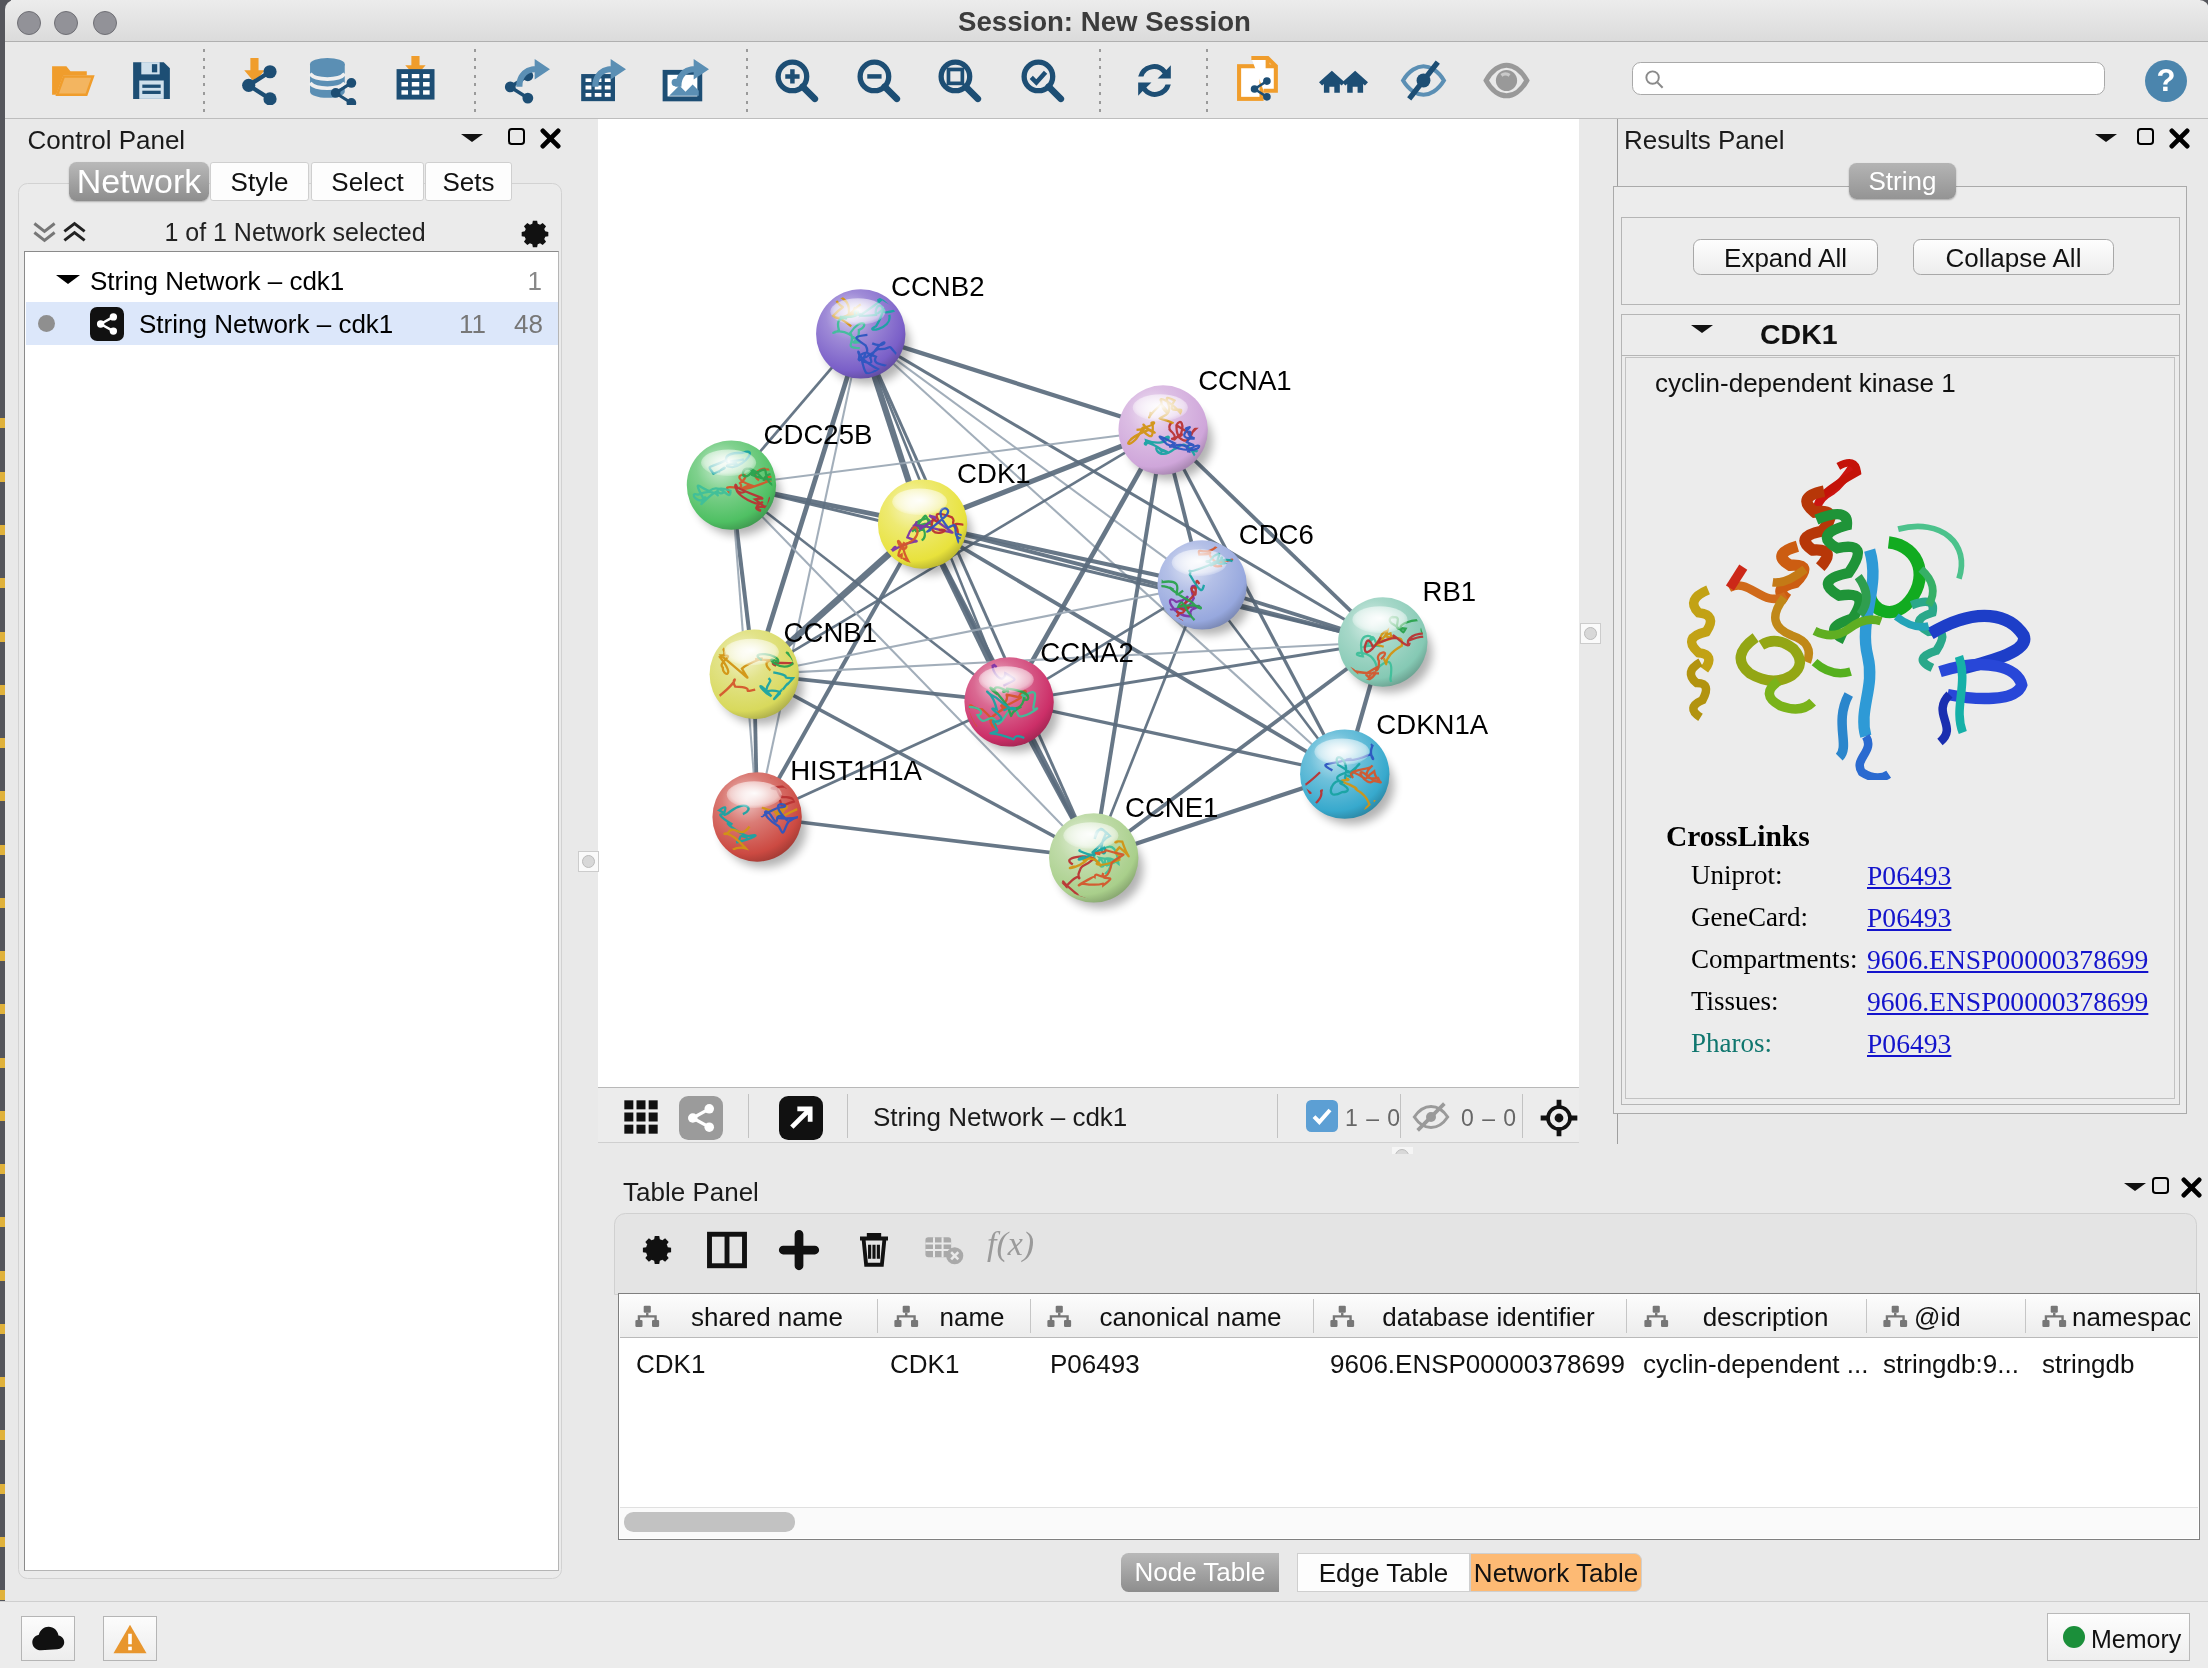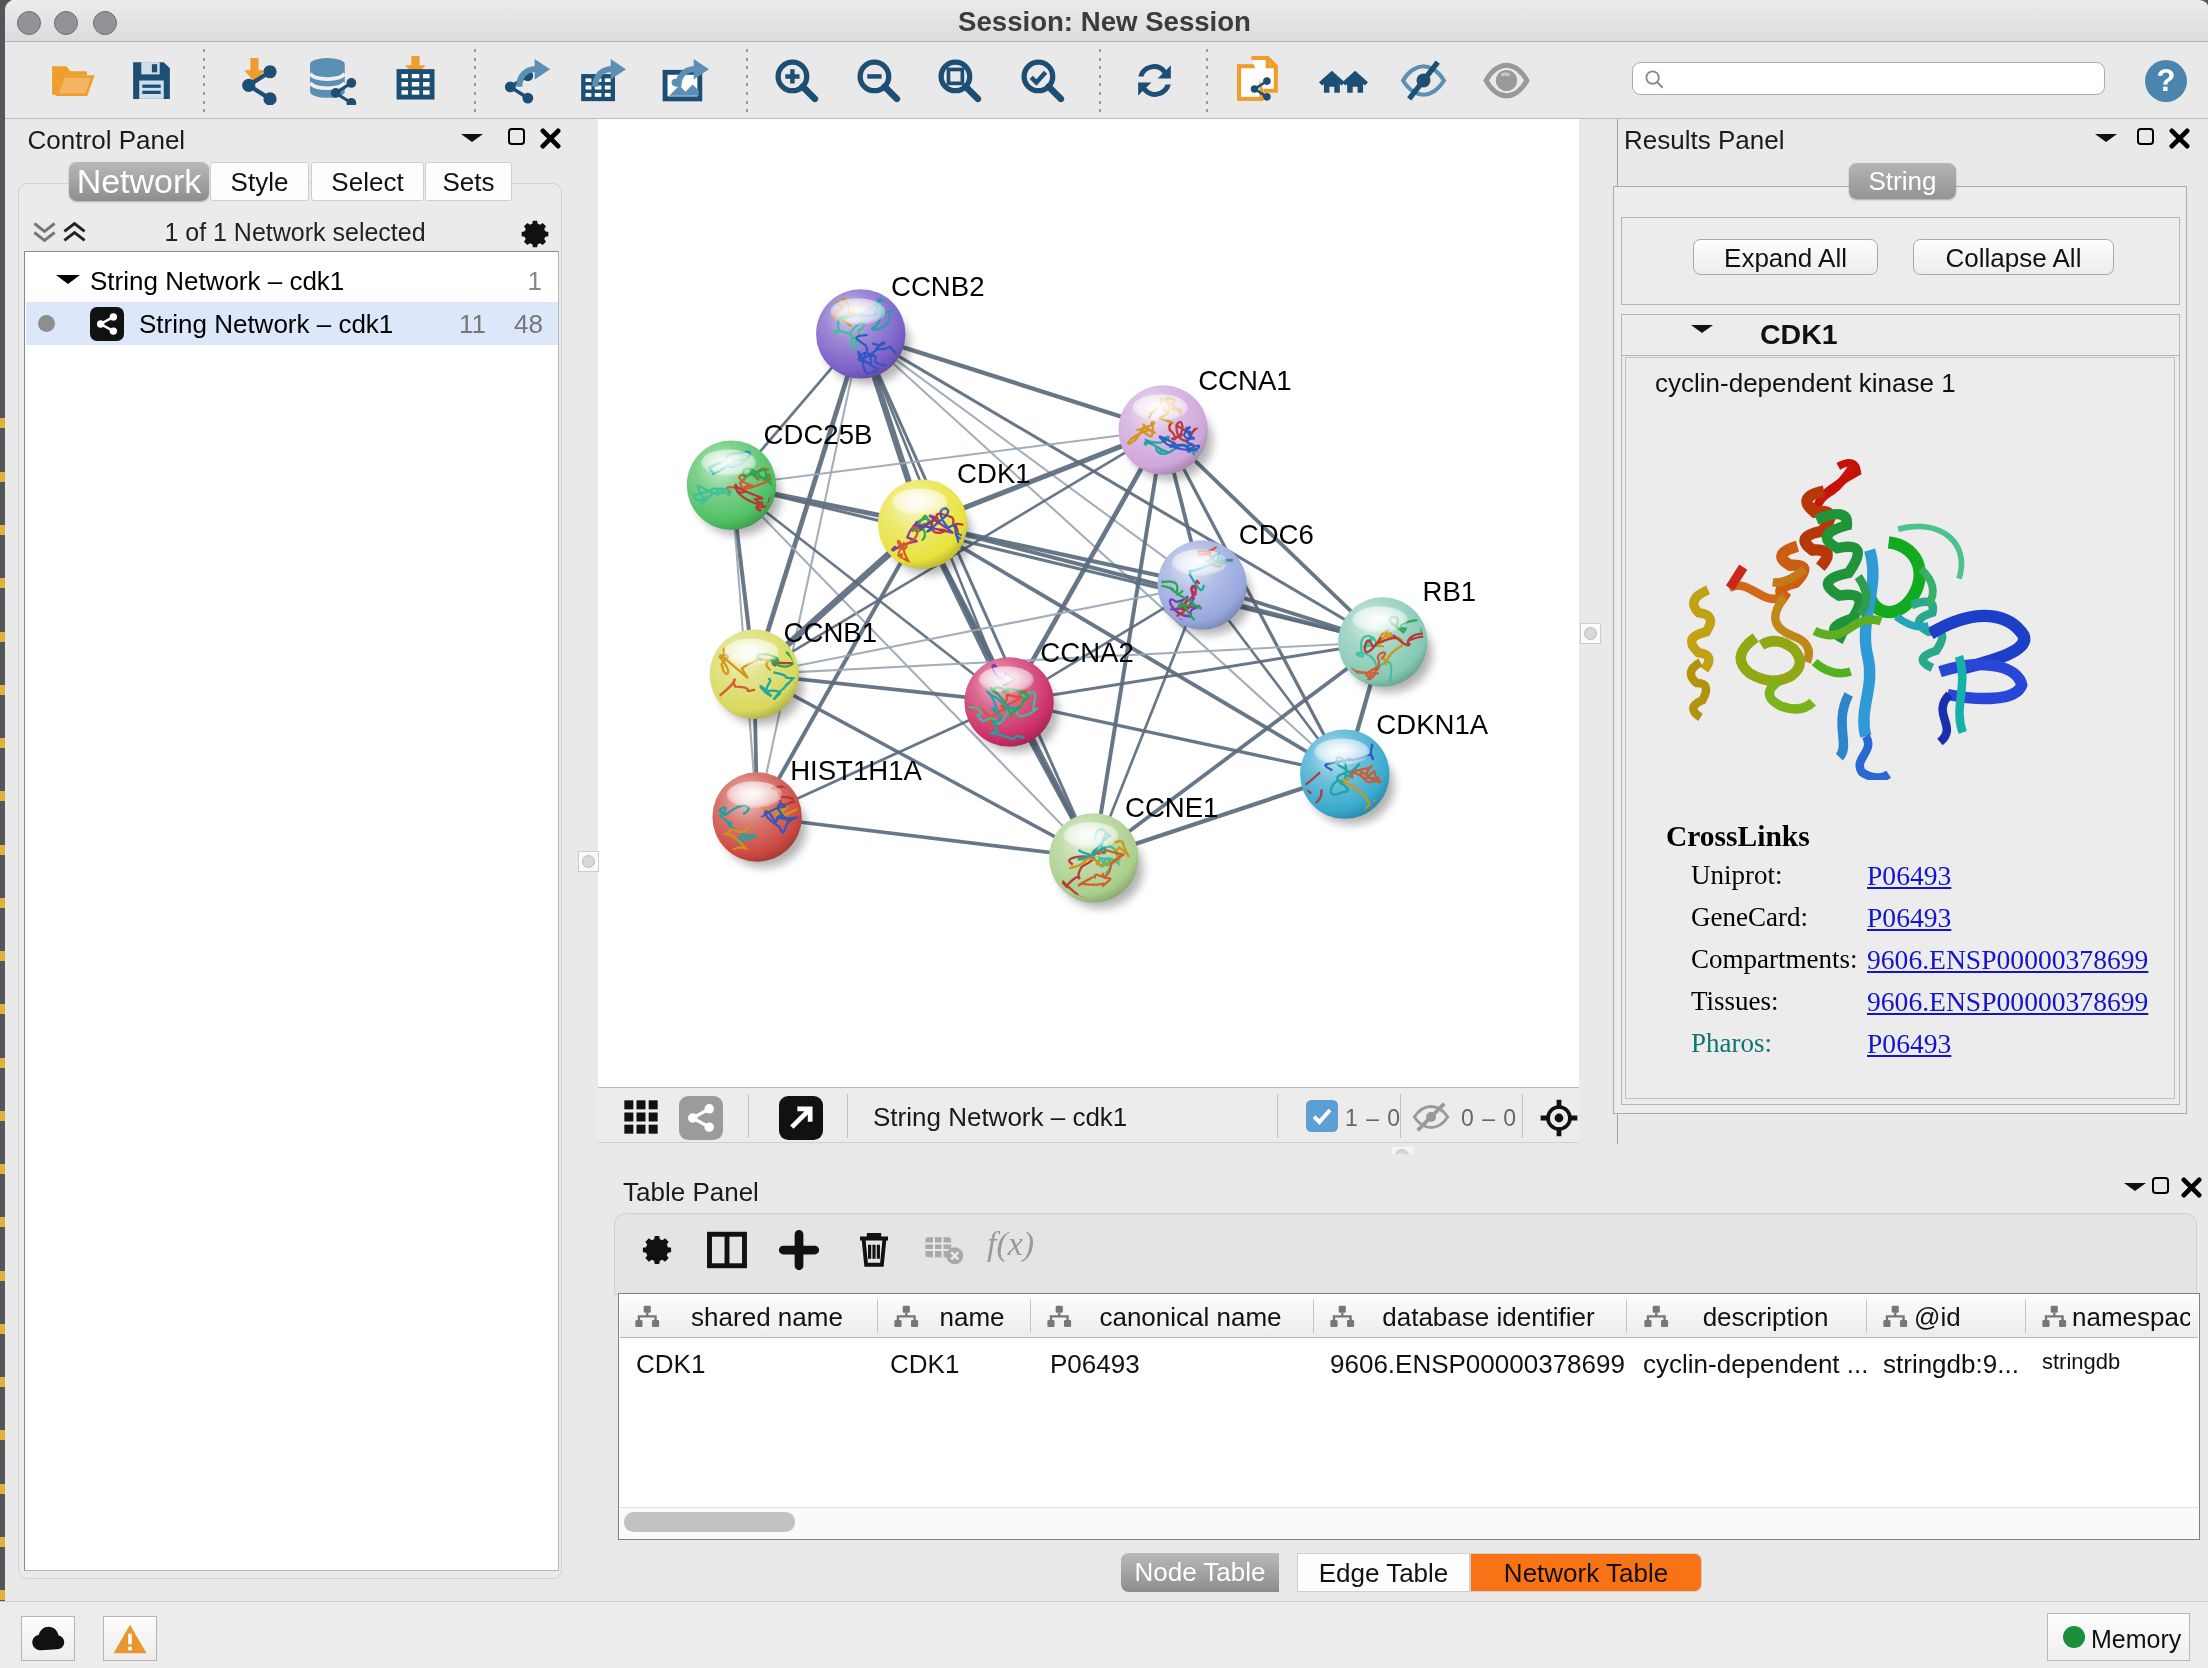--- a/index.html
+++ b/index.html
@@ -715,26 +715,26 @@
       </g>
       <path d="M12 7v3M5 13v-3h14v3" stroke="#777" stroke-width="2" fill="none"></path>
     </svg>
     <div style="position:absolute;left:2072px;top:1302px;width:118px;text-align:center;font-size:26px;color:#111;white-space:nowrap;overflow:hidden">namespace</div>
     <div style="position:absolute;left:636px;top:1349px;font-size:26px;color:#111;white-space:nowrap">CDK1</div>
     <div style="position:absolute;left:890px;top:1349px;font-size:26px;color:#111;white-space:nowrap">CDK1</div>
     <div style="position:absolute;left:1050px;top:1349px;font-size:26px;color:#111;white-space:nowrap">P06493</div>
     <div style="position:absolute;left:1330px;top:1349px;font-size:26px;color:#111;white-space:nowrap">9606.ENSP00000378699</div>
     <div style="position:absolute;left:1643px;top:1349px;font-size:26px;color:#111;white-space:nowrap">cyclin-dependent ...</div>
     <div style="position:absolute;left:1883px;top:1349px;font-size:26px;color:#111;white-space:nowrap">stringdb:9...</div>
-    <div style="position:absolute;left:2042px;top:1349px;font-size:22px;color:#111;white-space:nowrap">stringdb</div>
+    <div style="position:absolute;left:2042px;top:1349px;font-size:26px;color:#111;white-space:nowrap">stringdb</div>
     <div style="position:absolute;left:620px;top:1507px;width:1578px;height:31px;background:#fafafa;border-top:1px solid #e0e0e0"></div>
     <div style="position:absolute;left:624px;top:1512px;width:171px;height:20px;background:#c2c2c2;border-radius:9.5px"></div>
     <div style="position:absolute;left:1121px;top:1553px;width:158px;height:39px;border-radius:7.6px 0 0 7.6px;background:linear-gradient(#b9b9b9,#8d8d8d);color:#fff;font-size:26px;text-align:center;line-height:39px">Node Table</div>
     <div style="position:absolute;left:1297px;top:1553px;width:173px;height:39px;background:#fdfdfd;border:1px solid #cfcfcf;color:#111;font-size:26px;text-align:center;line-height:39px">Edge Table</div>
-    <div style="position:absolute;left:1470px;top:1553px;width:232px;height:39px;border-radius:0 7.6px 7.6px 0;background:#f97316;border:1px solid #cfcfcf;color:#111;font-size:26px;text-align:center;line-height:39px">Network Table</div>
+    <div style="position:absolute;left:1470px;top:1553px;width:172px;height:39px;border-radius:0 7.6px 7.6px 0;background:#fdba74;border:1px solid #cfcfcf;color:#111;font-size:26px;text-align:center;line-height:39px">Network Table</div>
 <div style="position:absolute;left:0px;top:1601px;width:2208px;height:68px;background:#ececec;border-top:1.9px solid #cfcfcf"></div>
     <div style="position:absolute;left:21px;top:1616px;width:54px;height:45px;background:linear-gradient(#fcfcfc,#ededed);border:1.9px solid #b5b5b5"></div>
     <svg style="position:absolute;left:31px;top:1625px" width="34" height="27" viewBox="0 0 26 19">
       <path fill="#111" d="M7.6 18.5c-3.6 0-6.6-2.6-6.6-6 0-2.9 2.1-5.3 5-5.9C6.9 3 9.9 0.5 13.4 0.5c4 0 7.2 3 7.6 6.8 2.5.4 4.4 2.5 4.4 5.1 0 2.9-2.4 5.3-5.4 5.3z"></path>
     </svg>
     <div style="position:absolute;left:103px;top:1616px;width:54px;height:45px;background:linear-gradient(#fcfcfc,#ededed);border:1.9px solid #b5b5b5"></div>
     <svg style="position:absolute;left:112px;top:1623px" width="36" height="32" viewBox="0 0 24 21">
       <path d="M12 1L23 20H1z" fill="#e8962e"></path>
       <rect x="10.8" y="7" width="2.4" height="7" fill="#fff"></rect>
       <rect x="10.8" y="15.6" width="2.4" height="2.4" fill="#fff"></rect>

